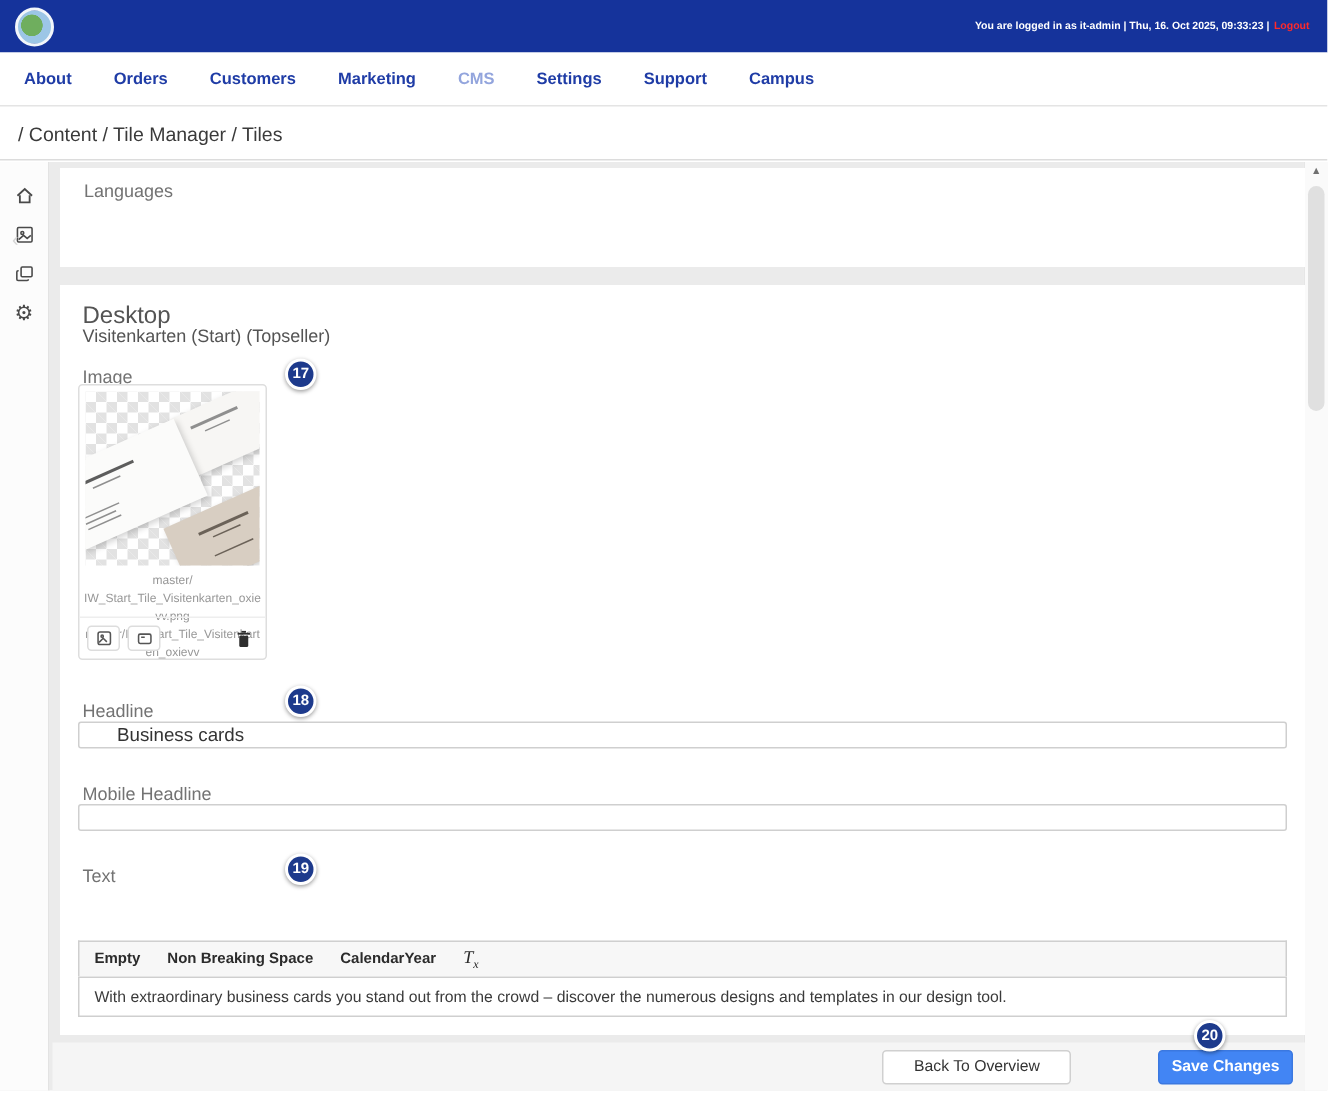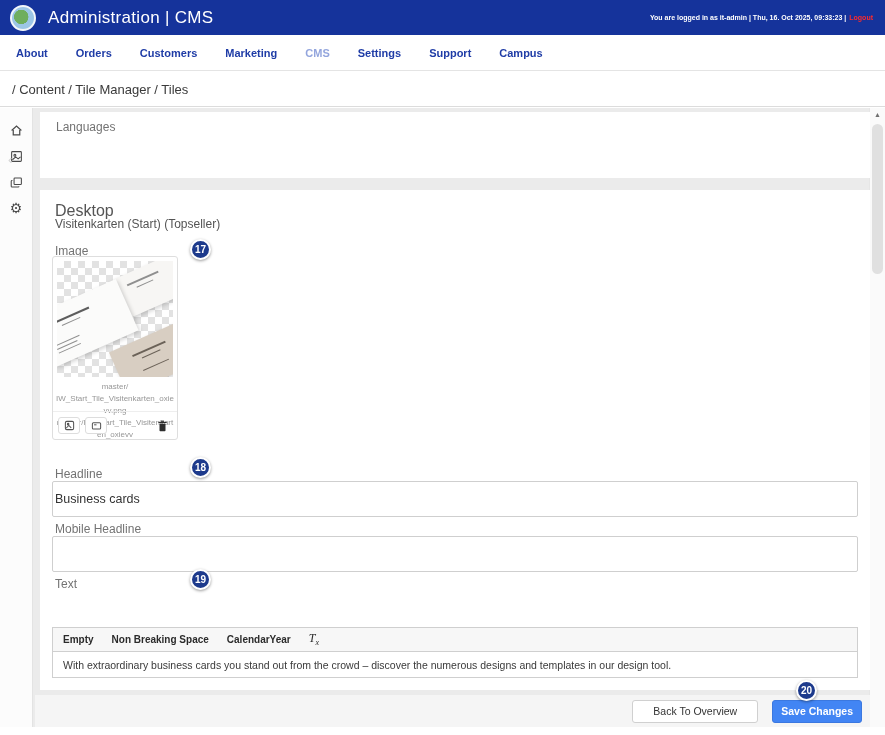--- a/index.html
+++ b/index.html
@@ -68,59 +68,58 @@
   .card-main { width:90px; height:56px; background:#fbfbfa; top:34px; left:-16px; }
   .card-beige { width:76px; height:46px; background:#d8cec2; top:74px; left:58px; }
   .card-beige .ln { background:#6b6258; }
 
   .image-filenames { position:absolute; left:2px; top:124px; width:120px; text-align:center; font-size:8px; line-height:12px; color:#979797; word-break:break-all; }
   .image-actions { position:absolute; left:0; bottom:0; width:100%; height:28px; border-top:1px solid #eee; display:flex; align-items:center; padding:0 5px; gap:5px; }
   .mini-btn { width:22px; height:17px; border:1px solid #ddd; border-radius:3px; background:#fff; display:flex; align-items:center; justify-content:center; cursor:pointer; color:#555; }
   .trash-btn { margin-left:auto; border:none; background:transparent; width:20px; height:18px; display:flex; align-items:center; justify-content:center; cursor:pointer; color:#2e2e2e; }
 
   .headline-label { position:absolute; left:15px; top:277px; }
-  .text-input { position:absolute; left:12px; width:806px; height:36px; border:1px solid #cfcfcf; border-radius:2px; background:#fff;
-                font-size:12.5px; color:#333; padding:0 2px; font-family:"Liberation Sans", sans-serif; }
+  .text-input { position:absolute; left:12px; width:806px; height:18px; border:1px solid #cfcfcf; border-radius:2px; background:#fff;
+                font-size:12.5px; color:#333; padding:0 25px; font-family:"Liberation Sans", sans-serif; }
   .headline-input { top:291px; }
   .mobile-label { position:absolute; left:15px; top:332px; }
   .mobile-input { top:346px; }
   .text-label { position:absolute; left:15px; top:387px; }
 
   .editor { position:absolute; left:12px; top:401px; width:806px;margin-top:36px; }
   .editor-toolbar { height:24px; background:#f7f7f7; border:1px solid #cfcfcf; border-bottom:none; display:flex; align-items:center; padding:0 10px; gap:18px; }
   .tb-item { font-size:10px; font-weight:bold; color:#2b2b2b; cursor:pointer; }
   .tb-clear { font-family:"Liberation Serif", serif; font-style:italic; font-size:12px; color:#2b2b2b; cursor:pointer; }
   .tb-clear sub { font-size:8px; }
   .editor-body { height:27px; background:#fff; border:1px solid #cfcfcf; display:flex; align-items:center; padding:0 10px;
                  font-size:10.5px; color:#3a3a3a; cursor:text; }
 
   
   .footer-bar { position:absolute; left:35px; top:695px; width:835px; height:32px; background:#f5f5f5;
                 display:flex; align-items:center; justify-content:flex-end; gap:14px; padding-right:8px; }
   .btn { height:23px; border-radius:3px; font-size:10.5px; display:flex; align-items:center; justify-content:center; cursor:pointer; font-family:"Liberation Sans", sans-serif; }
   .btn-back { background:#fff; border:1px solid #d0d0d0; color:#333; padding:0 20px; }
-  .btn-save { background:#4285f4; border:1px solid #3b78e0; color:#fff; font-weight:bold; padding:0 8px; }
+  .btn-save { background:#4285f4; border:1px solid #3b78e0; color:#fff; font-weight:bold; padding:0 8px;margin-left:44px; }
 
   
   .badge { position:absolute; width:21px; height:21px; border-radius:50%; background:#1d3a8c; border:2px solid #fff;
            box-shadow:0 1px 3px rgba(0,0,0,.4); color:#fff; font-size:10px; font-weight:bold;
            display:flex; align-items:center; justify-content:center; z-index:20; }
   .badge-17 { left:190px; top:239px; }
   .badge-18 { left:190px; top:457px; }
   .badge-19 { left:190px; top:569px; }
   .badge-20 { left:796px; top:680px; }
 
   svg { display:block; }
 </style>
 </head>
 <body>
 
 <div class="header">
   <div class="logo"></div>
-  <div class="app-title">Administration | CMS</div>
   <div class="login-info">
     <span>You are logged in as it-admin | Thu, 16. Oct 2025, 09:33:23 |</span>
     <span class="logout">Logout</span>
   </div>
 </div>
 
 <div class="navbar">
   <div class="nav-item">About</div>
   <div class="nav-item">Orders</div>
   <div class="nav-item">Customers</div>

